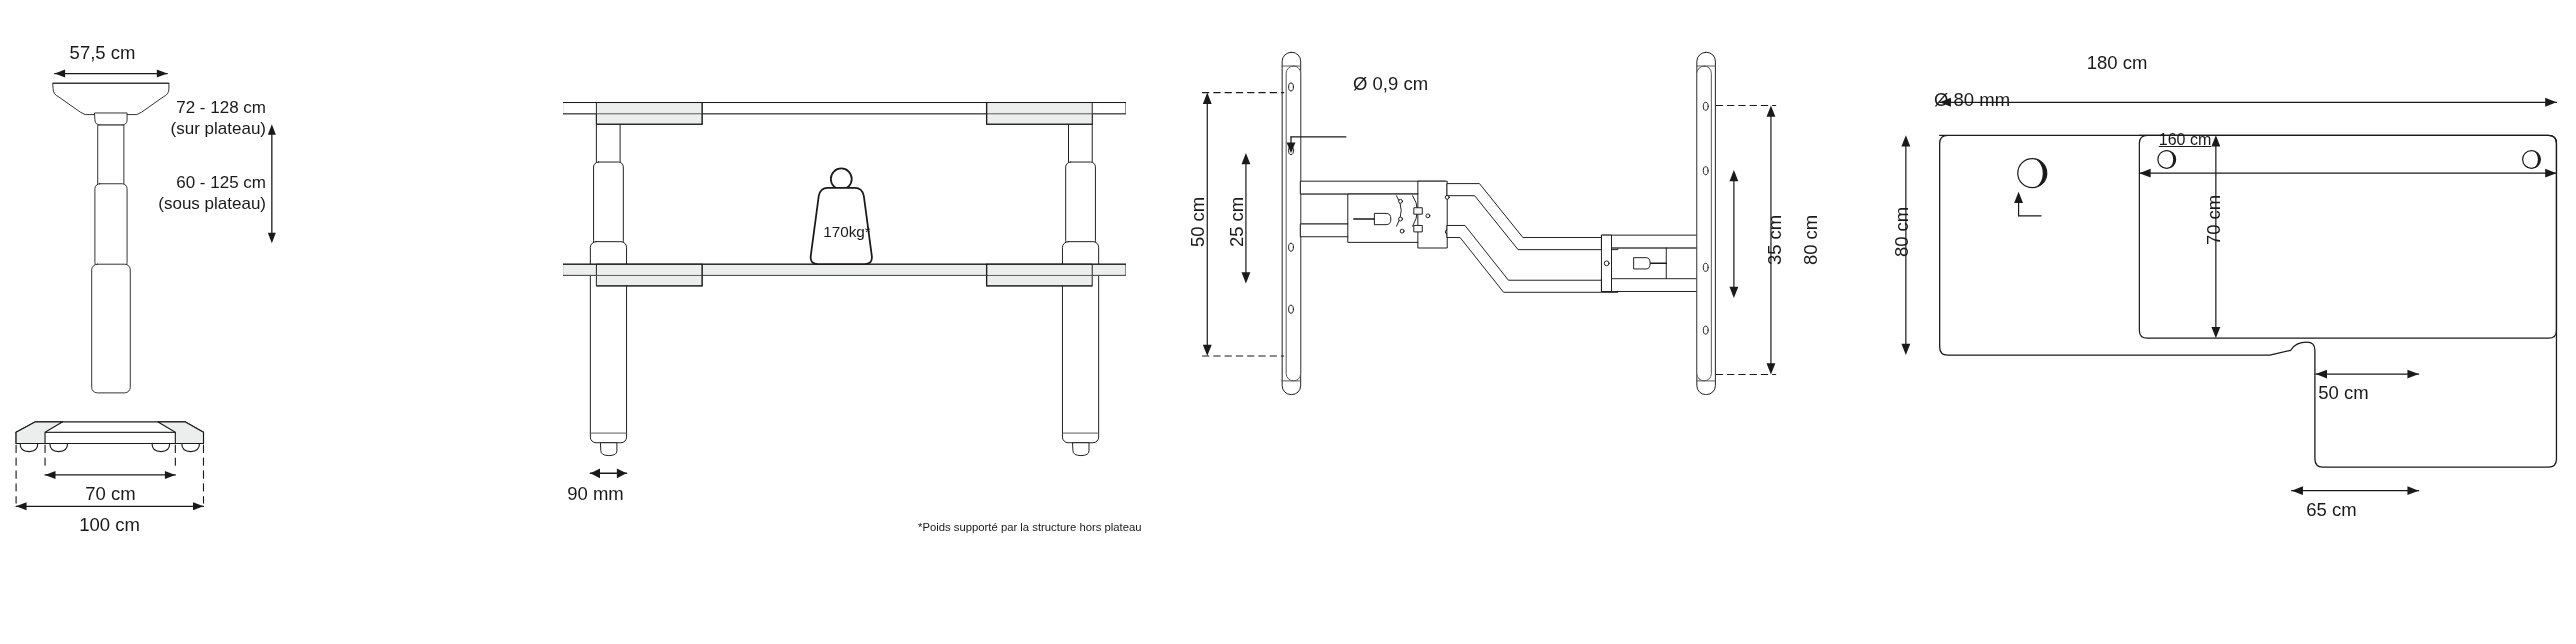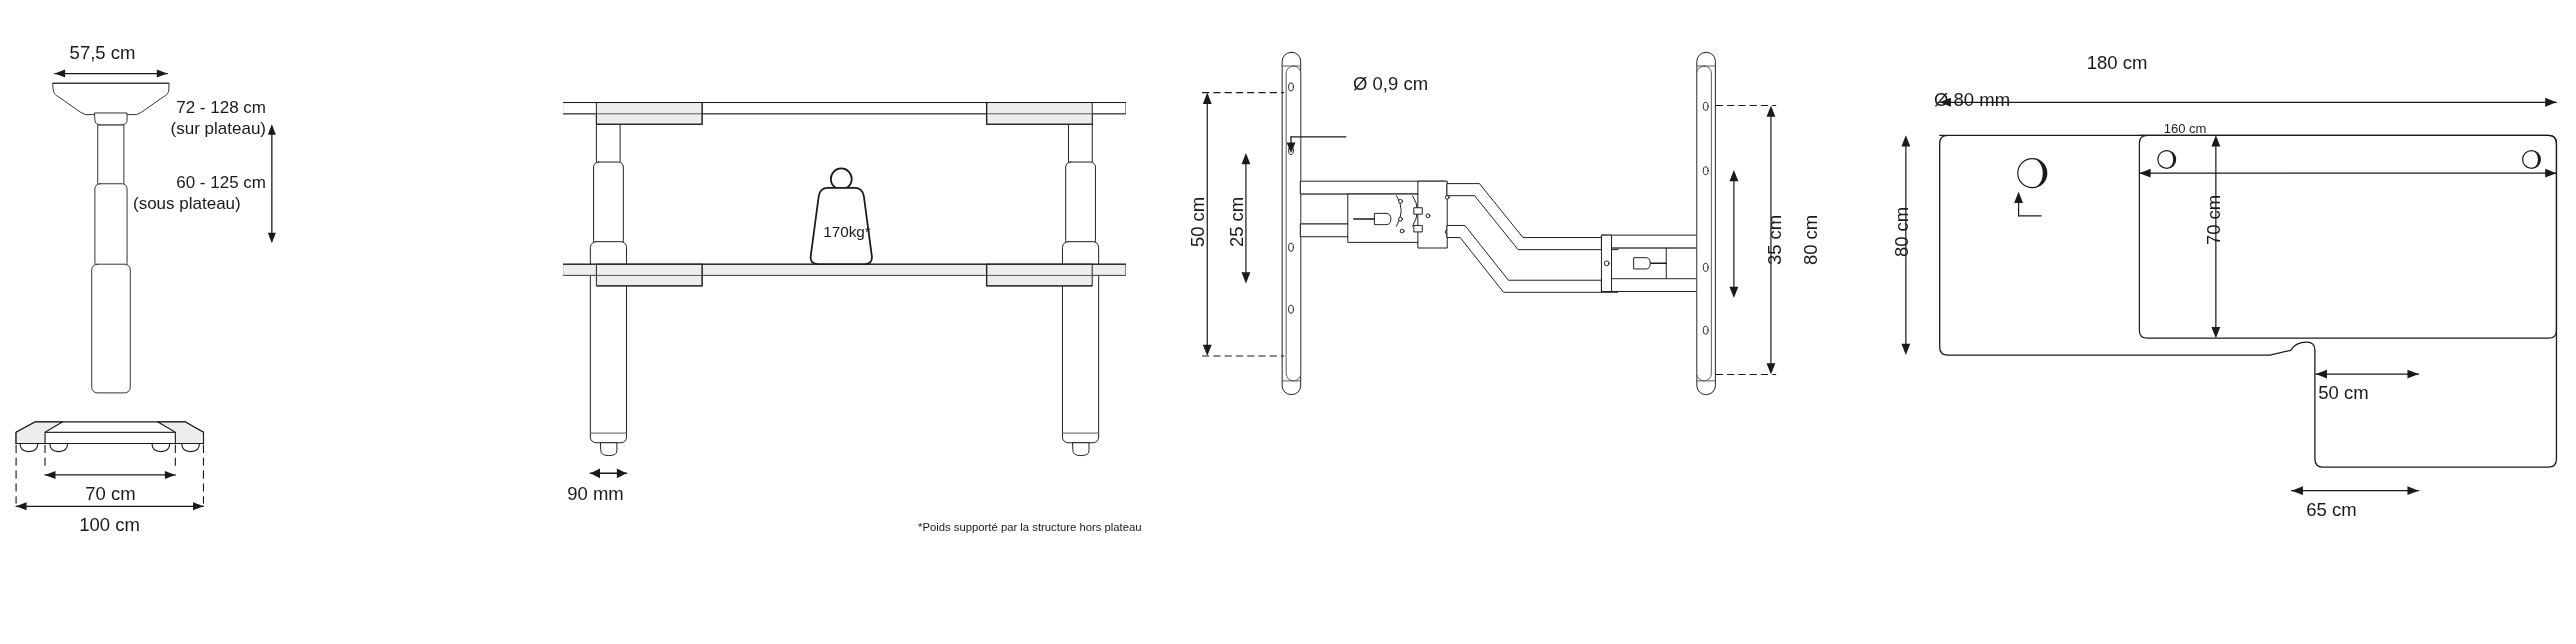--- a/index.html
+++ b/index.html
@@ -84,21 +84,21 @@
     </g>
   </g>
 </svg>
 
 <div class="lbl c" style="left:22px;top:42px;width:161px;font-size:18.5px;">57,5 cm</div>
 
 <div class="lbl" style="left:141px;top:98px;width:125px;text-align:right;font-size:17px;">72 - 128 cm</div>
 <div class="lbl" style="left:141px;top:119px;width:125px;text-align:right;font-size:17px;">(sur plateau)</div>
 
 <div class="lbl" style="left:141px;top:173px;width:125px;text-align:right;font-size:17px;">60 - 125 cm</div>
-<div class="lbl" style="left:133px;top:194px;width:133px;text-align:left;font-size:17px;">(sous plateau)</div>
+<div class="lbl" style="left:133px;top:194px;width:133px;text-align:right;font-size:17px;">(sous plateau)</div>
 
 <div class="lbl c" style="left:46px;top:483px;width:129px;font-size:18.5px;">70 cm</div>
 <div class="lbl c" style="left:45px;top:514px;width:129px;font-size:18.5px;">100 cm</div>
 
 <svg width="563" height="645" style="position:absolute;left:563px;top:0;" viewBox="0 0 700 801">
   <g fill="none" stroke="#1a1a1a" stroke-width="1.2" stroke-linejoin="round" stroke-linecap="round">
 
     <g>
       <rect x="42" y="127" width="29" height="78" fill="#ffffff"></rect>
       <rect x="38" y="201" width="37" height="104" rx="6" fill="#ffffff"></rect>
@@ -381,21 +381,21 @@
     <g>
       <line x1="18" y1="170" x2="176" y2="170"></line>
       <path d="M18 170 l14 -5.5 l0 11 z" fill="#1a1a1a" stroke="none"></path>
       <path d="M176 170 l-14 -5.5 l0 11 z" fill="#1a1a1a" stroke="none"></path>
     </g>
   </g>
 </svg>
 
 <div class="lbl c" style="left:1972px;top:52px;width:290px;font-size:18.5px;">180 cm</div>
 
-<div class="lbl c" style="left:2048px;top:121px;width:274px;font-size:13px;">160 cm</div>
+<div class="lbl c" style="left:2048px;top:131px;width:274px;font-size:16px;text-decoration:underline;">160 cm</div>
 
 <div class="lbl c vert" style="left:2165px;top:209px;width:97px;font-size:18.5px;transform:rotate(-90deg);">70 cm</div>
 
 <div class="lbl c vert" style="left:1853px;top:221px;width:97px;font-size:18.5px;transform:rotate(-90deg);">80 cm</div>
 
 <div class="lbl" style="left:1934px;top:89px;font-size:18.5px;">Ø 80 mm</div>
 
 <div class="lbl c" style="left:2279px;top:382px;width:129px;font-size:18.5px;">50 cm</div>
 
 <div class="lbl c" style="left:2267px;top:499px;width:129px;font-size:18.5px;">65 cm</div>

